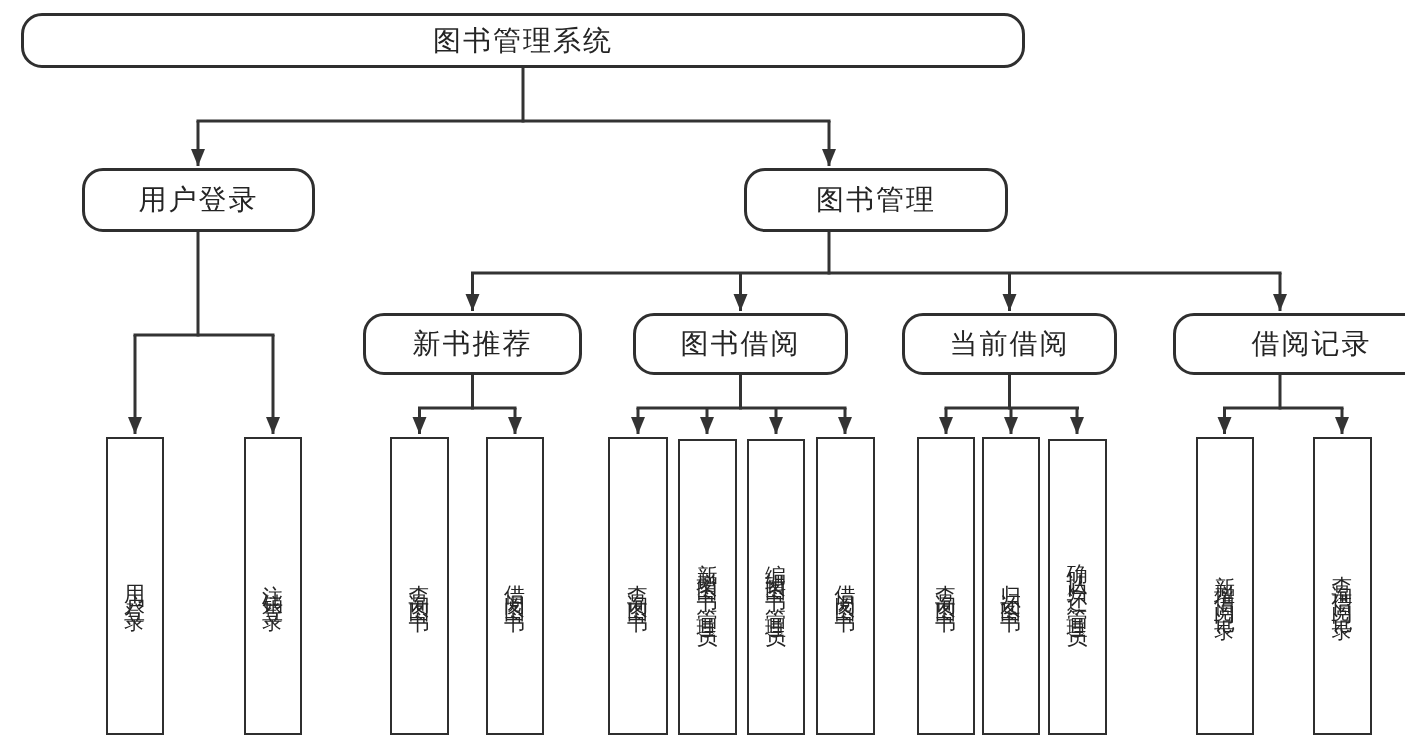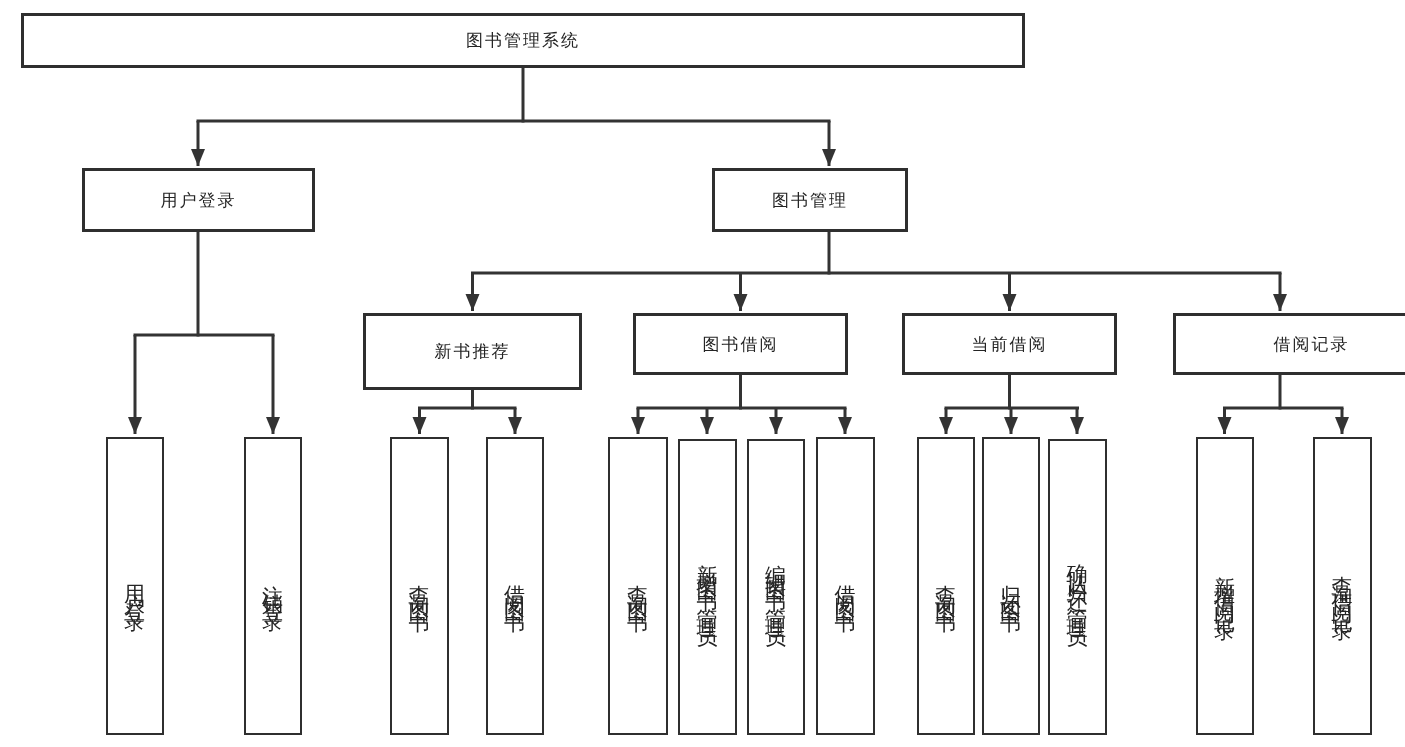--- a/index.html
+++ b/index.html
@@ -21,22 +21,23 @@
     box-sizing: border-box;
     background: #ffffff;
     border: 3px solid #2f2f2f;
     color: #242424;
     display: flex;
     align-items: center;
     justify-content: center;
     z-index: 1;
   }
   .node.h {
-    font-size: 17px;
+    font-size: 28px;
     letter-spacing: 2px;
+    border-radius: 21px;
   }
   .node.v {
     writing-mode: vertical-rl;
     text-orientation: mixed;
     font-size: 21px;
     letter-spacing: 9px;
     border-width: 2.5px;
     line-height: 1;
   }
   .watermark {
@@ -101,23 +102,23 @@
       <line x1="1280" y1="375" x2="1280" y2="409.5"></line>
       <line x1="1223" y1="408" x2="1343.5" y2="408"></line>
       <line x1="1224.5" y1="408" x2="1224.5" y2="434" marker-end="url(#arw)"></line>
       <line x1="1342" y1="408" x2="1342" y2="434" marker-end="url(#arw)"></line>
     </g>
   </svg>
 
   <div class="node h" style="left:21px; top:13px; width:1004px; height:55px;">图书管理系统</div>
 
   <div class="node h" style="left:82px; top:168px; width:233px; height:64px;">用户登录</div>
-  <div class="node h" style="left:712px; top:168px; width:196px; height:64px;">图书管理</div>
+  <div class="node h" style="left:744px; top:168px; width:264px; height:64px;">图书管理</div>
 
-  <div class="node h" style="left:363px; top:313px; width:219px; height:77px;">新书推荐</div>
+  <div class="node h" style="left:363px; top:313px; width:219px; height:62px;">新书推荐</div>
   <div class="node h" style="left:902px; top:313px; width:215px; height:62px;">当前借阅</div>
   <div class="node h" style="left:633px; top:313px; width:215px; height:62px;">图书借阅</div>
   <div class="node h" style="left:1173px; top:313px; width:258px; height:62px;padding-left:19px;">借阅记录</div>
 
   <div class="node v" style="left:106px; top:437px; width:58px; height:298px;">用户登录</div>
   <div class="node v" style="left:244px; top:437px; width:58px; height:298px;">注销登录</div>
 
   <div class="node v" style="left:390px; top:437px; width:59px; height:298px;">查询图书</div>
   <div class="node v" style="left:486px; top:437px; width:58px; height:298px;">借阅图书</div>
 

